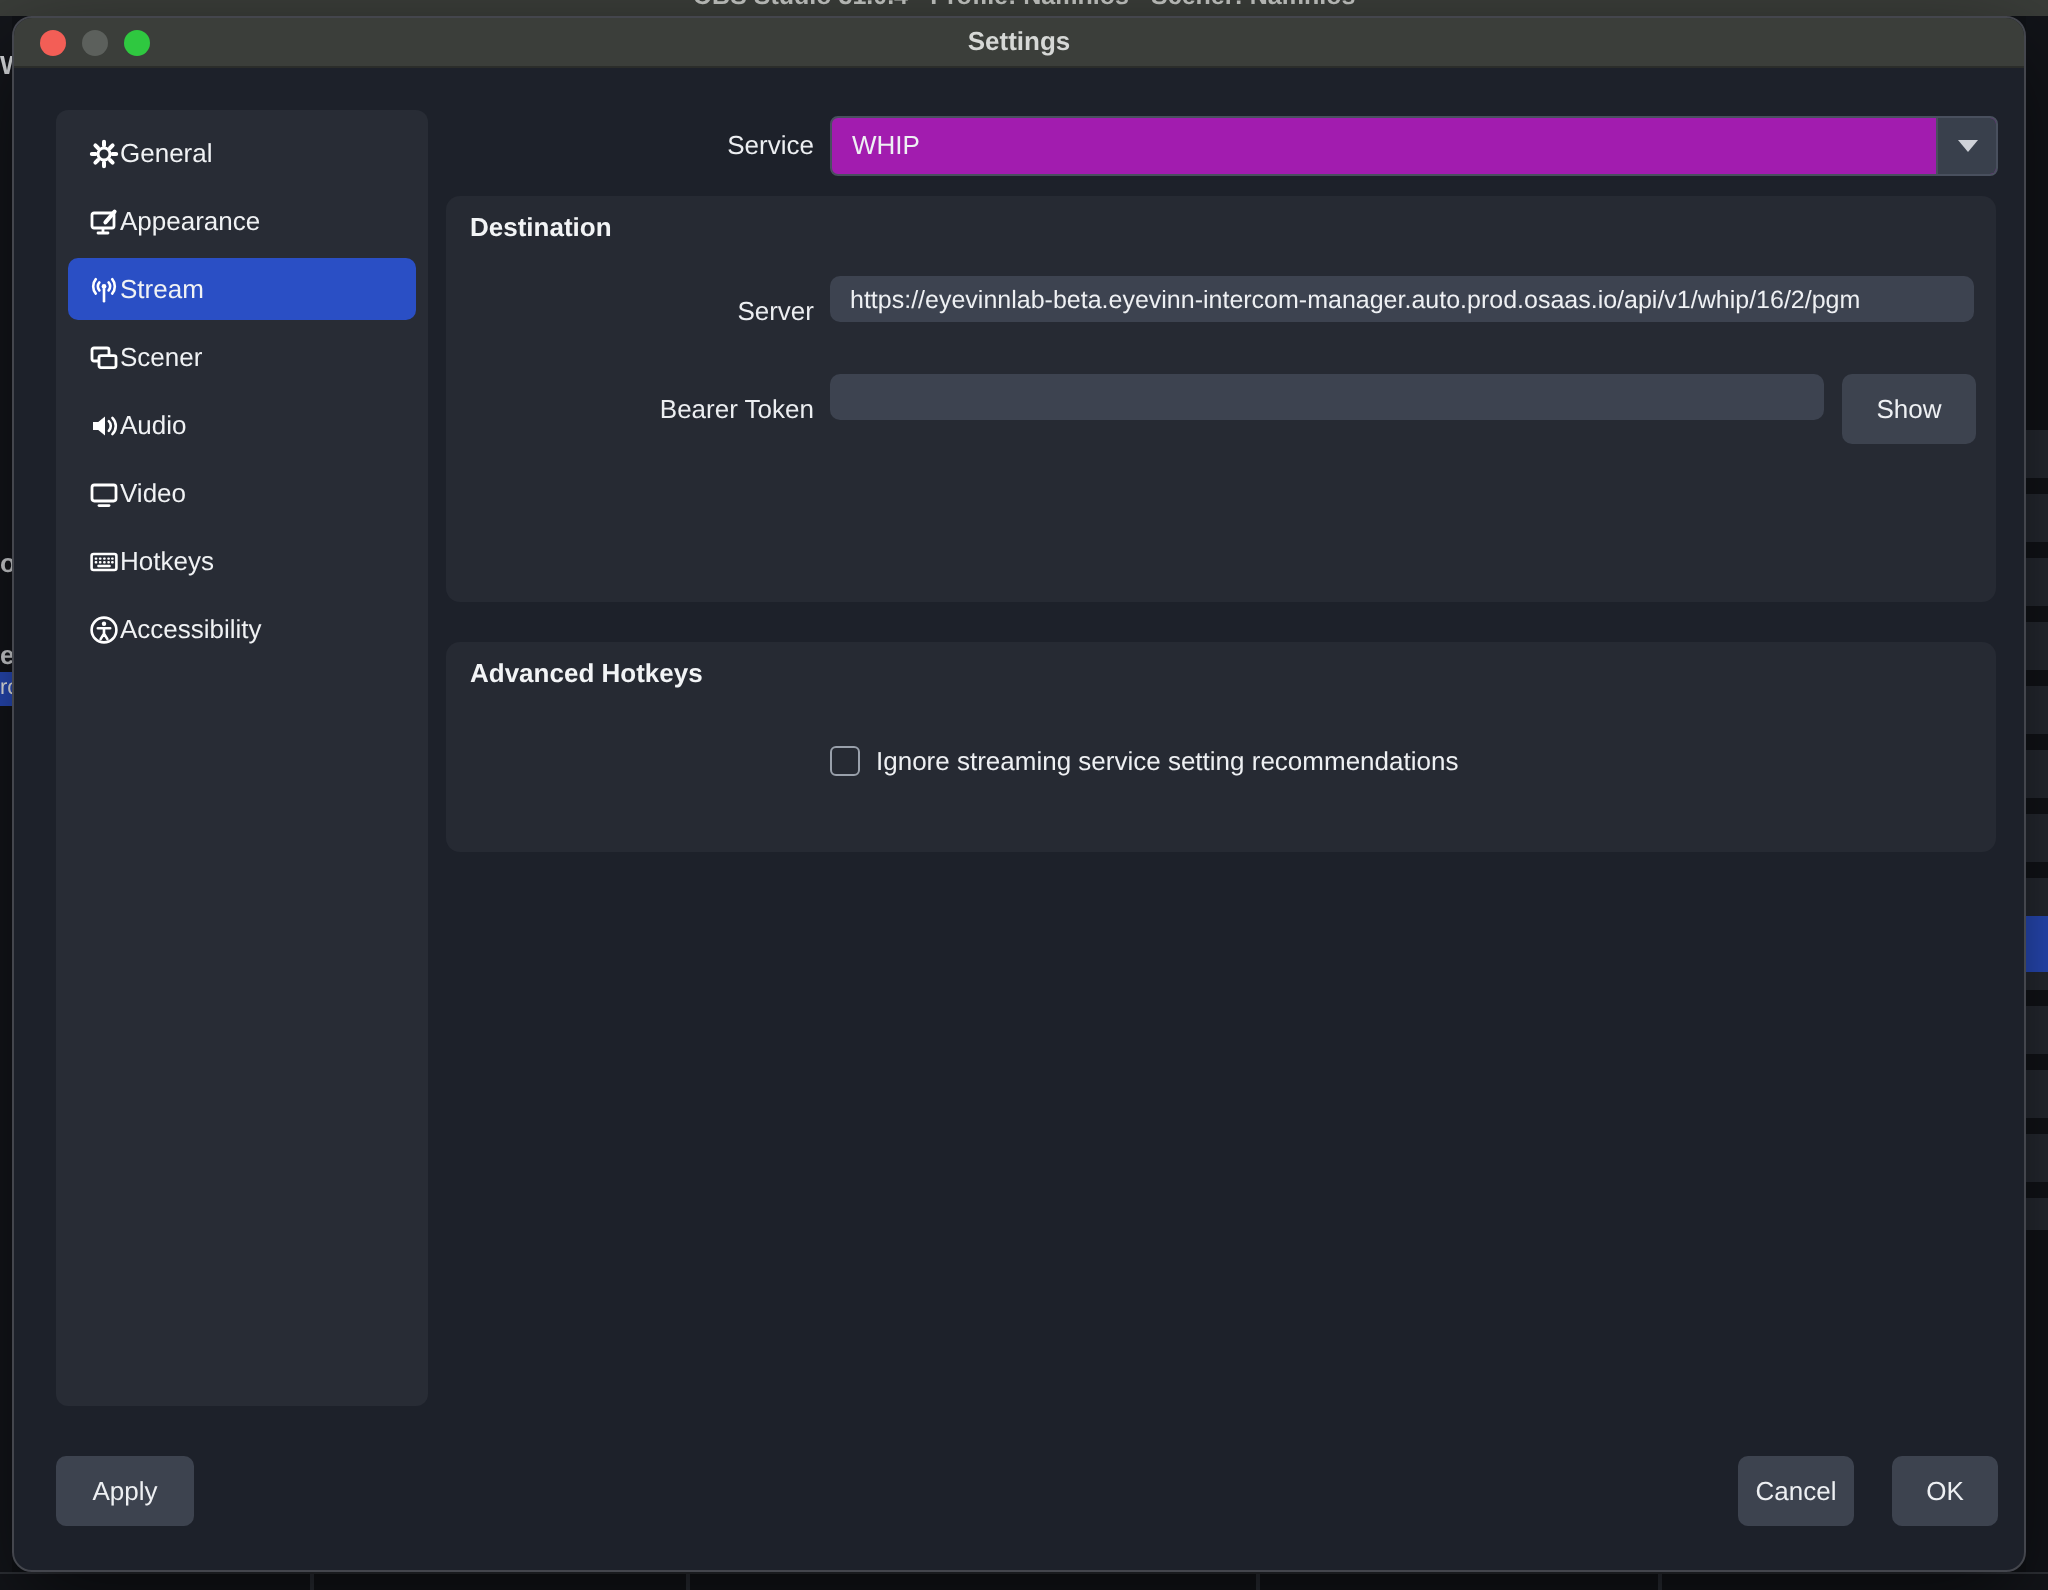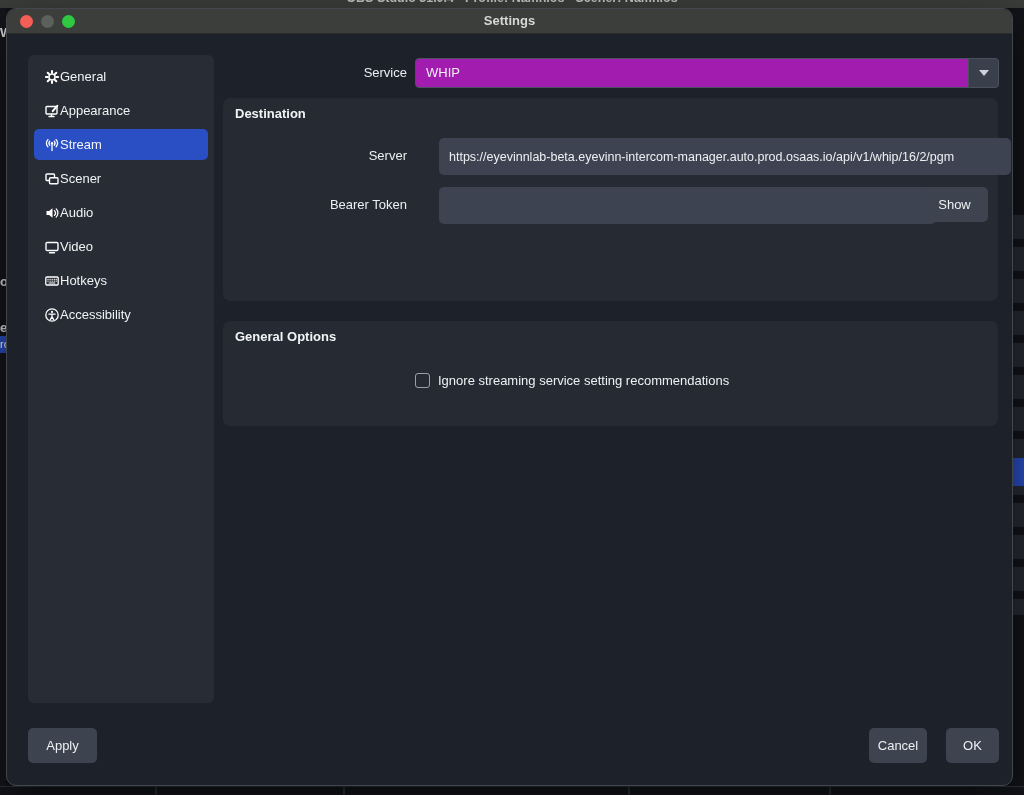--- a/index.html
+++ b/index.html
@@ -49,22 +49,22 @@
   .arrow-down{width:0;height:0;border-left:5px solid transparent;border-right:5px solid transparent;border-top:6px solid #cfd2d8;}
 
   
   .panel{position:absolute;left:216px;width:775px;background:#262a33;border-radius:7px;}
   .panel-destination{top:89px;height:203px;}
   .panel-advanced{top:312px;height:105px;}
   .panel-header{position:absolute;left:12px;top:8px;font-size:13px;font-weight:700;color:#f2f4f6;}
   .flabel{position:absolute;left:34px;width:150px;text-align:right;line-height:35px;font-size:13px;color:#eceef1;}
   .lbl-server{top:40px;}
   .lbl-bearer{top:89px;}
-  .input{position:absolute;background:#3d4350;border:none;outline:none;border-radius:5px;height:37px;box-sizing:border-box;font-size:12.5px;font-family:"Liberation Sans",sans-serif;
-    padding:0 10px;color:#eef0f3;margin-left:24px;}
+  .input{position:absolute;background:#3d4350;border:none;outline:none;border-radius:5px;height:23px;box-sizing:border-box;font-size:12.5px;font-family:"Liberation Sans",sans-serif;
+    padding:0 10px;color:#eef0f3;}
   .input-server{left:192px;top:40px;width:572px;}
   .input-bearer{left:192px;top:89px;width:497px;}
   .btn{background:#3d434f;border:none;border-radius:5px;color:#eef0f3;font-size:13px;font-family:"Liberation Sans",sans-serif;cursor:default;}
   .show-btn{position:absolute;left:698px;top:89px;width:67px;height:35px;}
 
   
   .check-row{position:absolute;left:192px;top:47px;display:flex;align-items:flex-end;gap:8px;height:20px;cursor:default;}
   .checkbox{width:15px;height:15px;border:1px solid #99a0ab;border-radius:3px;background:transparent;box-sizing:border-box;}
   .check-label{font-size:13px;color:#eef0f3;}
 
@@ -199,21 +199,21 @@
   <div class="panel panel-destination">
     <div class="panel-header">Destination</div>
     <div class="flabel lbl-server">Server</div>
     <input class="input input-server" type="text" value="https://eyevinnlab-beta.eyevinn-intercom-manager.auto.prod.osaas.io/api/v1/whip/16/2/pgm" style="">
     <div class="flabel lbl-bearer">Bearer Token</div>
     <input class="input input-bearer" type="password" value="" style="">
     <button class="btn show-btn">Show</button>
   </div>
 
   <div class="panel panel-advanced">
-    <div class="panel-header">General Options</div>
+    <div class="panel-header">Advanced Hotkeys</div>
     <div class="check-row">
       <div class="checkbox"></div>
       <div class="check-label">Ignore streaming service setting recommendations</div>
     </div>
   </div>
 
   <button class="btn apply-btn">Apply</button>
   <button class="btn cancel-btn">Cancel</button>
   <button class="btn ok-btn">OK</button>
 </div>

